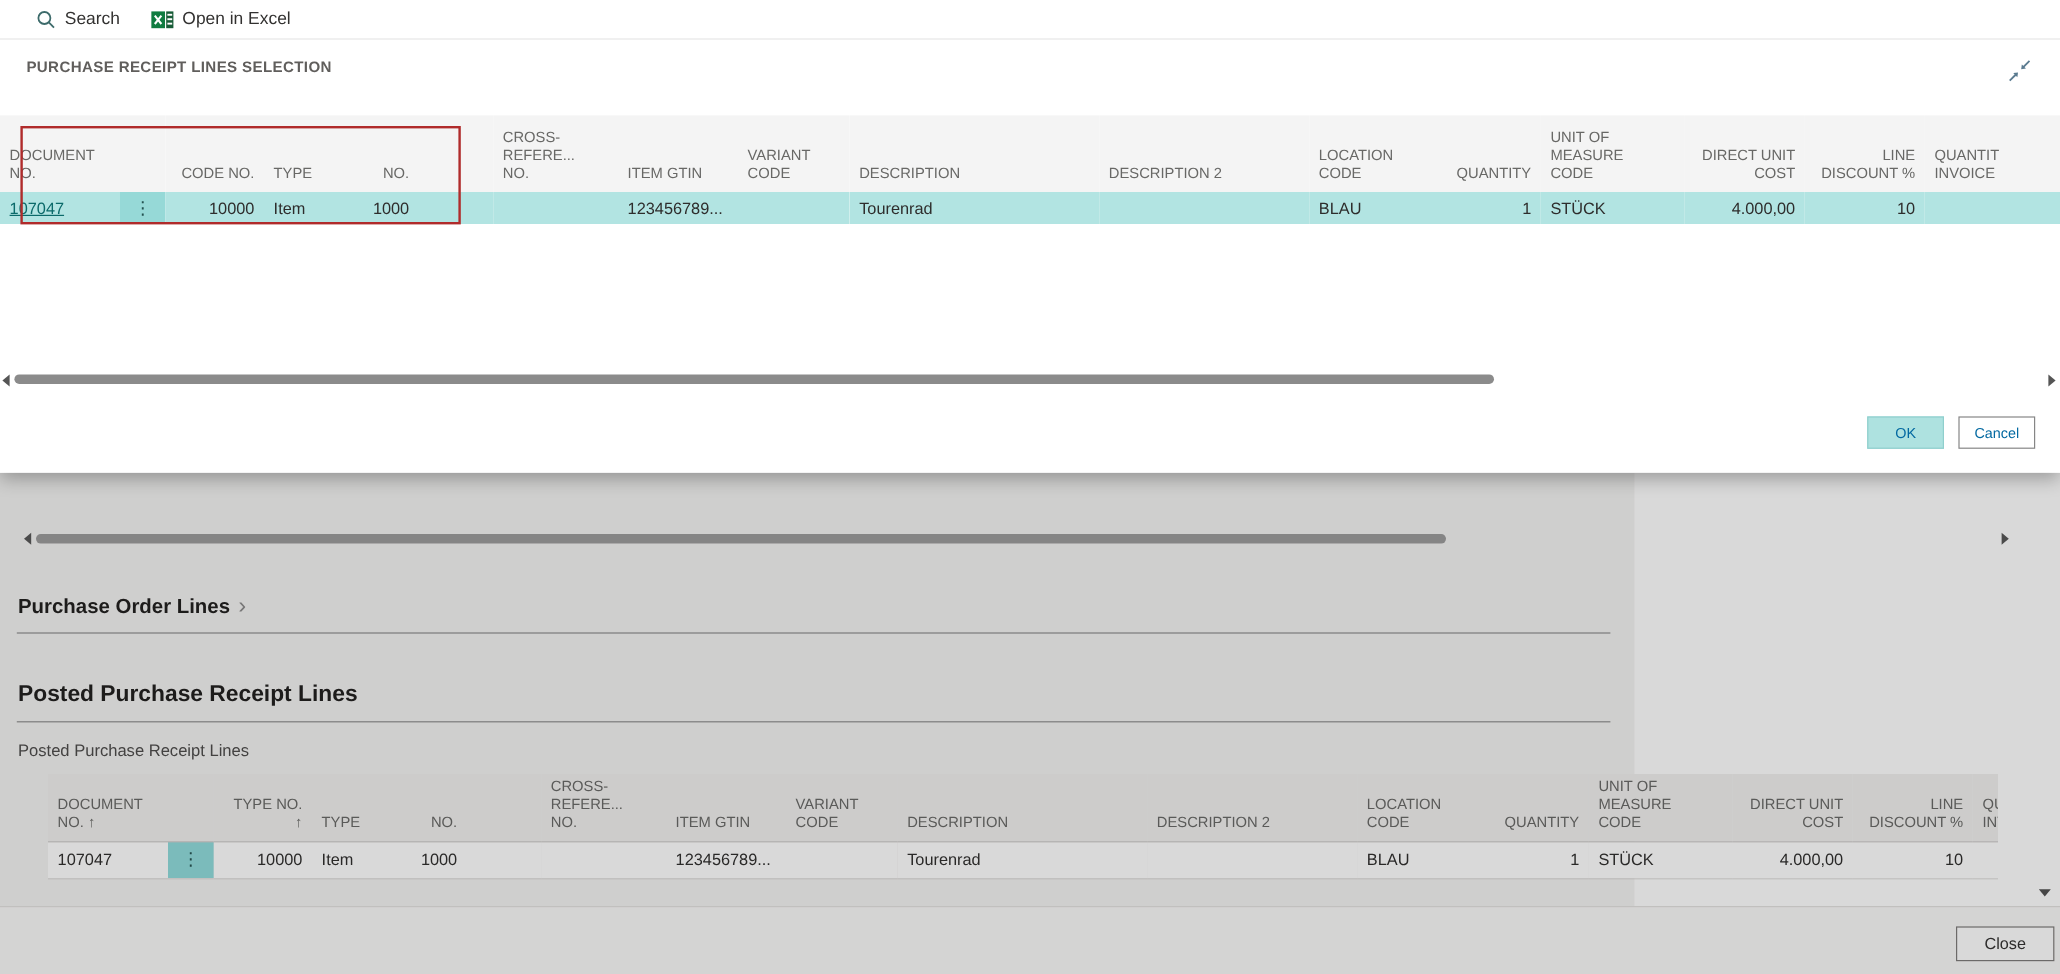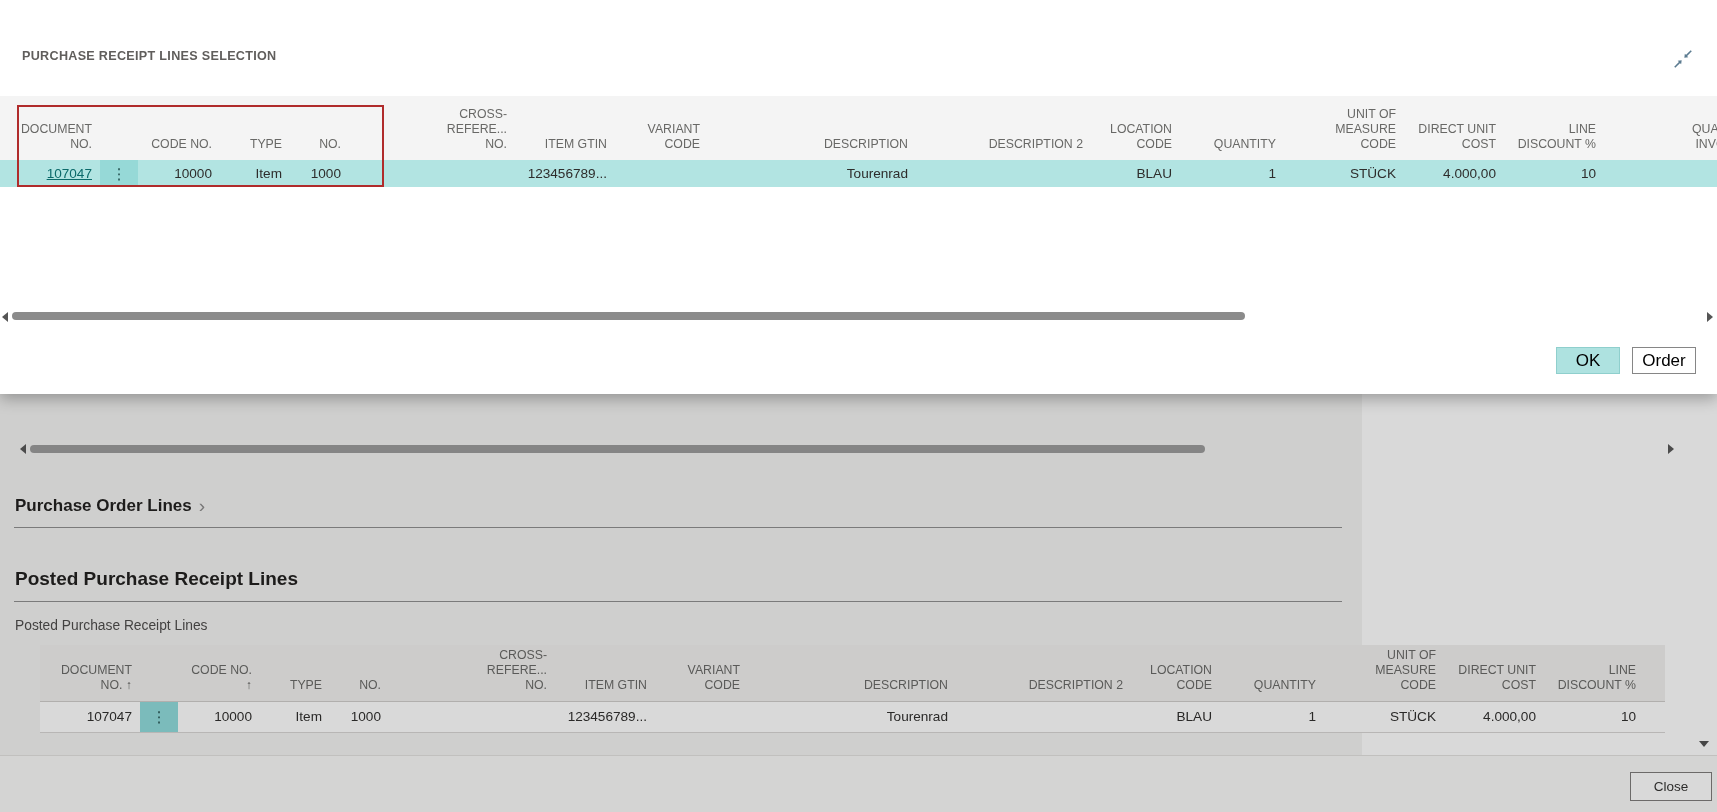--- a/index.html
+++ b/index.html
@@ -19,21 +19,21 @@
   .collapse-btn { position:absolute; left:1672px; top:48px; width:26px; height:26px; }
 
   
   .tbl-wrap1 { position:absolute; left:0; top:96px; width:1717px; overflow:hidden; }
   .tbl-wrap2 { position:absolute; left:40px; top:251px; width:1625px; overflow:hidden; }
   table.grid { border-collapse:collapse; table-layout:fixed; width:1741px; }
   table.grid th { vertical-align:bottom; padding:0 8px 8px 8px; font-weight:400;
                   font-size:12.3px; line-height:15px; color:#686866; white-space:pre-line; }
   table.grid td { padding:0 8px; font-size:13.6px; color:#2e2d2c; white-space:nowrap;
                   overflow:hidden; }
-  .al-l { text-align:right; } .al-r { text-align:right; }
+  .al-l { text-align:left; } .al-r { text-align:right; }
   .pad-right-lg { padding-right:70px !important; }
 
   
   .t1 thead th { background:#f4f4f4; }
   .t1 thead tr { height:64px; }
   .t1 tbody tr { height:27px; }
   .t1 tbody tr.selected td { background:#b2e4e2; }
   .t1 tbody tr.selected td.menu-cell { background:#96d9d7; }
   .t1 a { color:#0b6a6a; text-decoration:underline; }
 
@@ -57,21 +57,21 @@
   .hs-thumb { position:absolute; top:3px; height:8px; border-radius:4px; background:#8b8b8b; }
   .arr { position:absolute; width:0; height:0; }
   .arr-left  { border-top:5px solid transparent; border-bottom:5px solid transparent;
                border-right:6px solid #555; }
   .arr-right { border-top:5px solid transparent; border-bottom:5px solid transparent;
                border-left:6px solid #555; }
   .arr-down  { border-left:5px solid transparent; border-right:5px solid transparent;
                border-top:6px solid #4f4f4f; }
 
   
-  .btn { position:absolute; width:64px; height:27px; font-size:17px; color:#000000;
+  .btn { position:absolute; width:64px; height:27px; font-size:12px; color:#0369a1;
          display:flex; align-items:center; justify-content:center; cursor:pointer; }
   .btn-ok { left:1556px; top:347px; background:#aee2e0; border:1px solid #8fcfcd; }
   .btn-cancel { left:1632px; top:347px; background:#fff; border:1px solid #868686; }
 
   
   .underlay { position:absolute; left:0; top:394px; width:1362px; height:418px;
               background:#f4f3f2; z-index:1;padding-left:26px; }
   .pol-heading { position:absolute; left:15px; top:101px; font-size:17px; font-weight:700;
                  color:#1e1d1c; display:flex; align-items:center; gap:7px; }
   .pol-chevron { font-size:19px; font-weight:400; color:#8a8a8a; }
@@ -131,21 +131,21 @@
             <col style="width: 120px;">
             <col style="width: 100px;">
             <col style="width: 100px;">
             <col style="width: 150px;">
           </colgroup>
           <thead>
             <tr>
               <th class="al-l">DOCUMENT
 NO. ↑</th>
               <th class="al-l"></th>
-              <th class="al-r">CODE NO. ↑</th>
+              <th class="al-r">TYPE NO. ↑</th>
               <th class="al-l">TYPE</th>
               <th class="al-r pad-right-lg">NO.</th>
               <th class="al-l">CROSS-
 REFERE...
 NO.</th>
               <th class="al-l">ITEM GTIN</th>
               <th class="al-l">VARIANT
 CODE</th>
               <th class="al-l">DESCRIPTION</th>
               <th class="al-l">DESCRIPTION 2</th>
@@ -189,20 +189,40 @@
     <span class="arr arr-down" style="left:1699px; top:347px;"></span>
 
     <div class="footer"></div>
     <div class="btn-close">Close</div>
   </div>
 
   <div class="dim"></div>
 
   <div class="modal">
 
+    <div class="toolbar">
+      <div class="tb-item">
+        <svg width="17" height="17" viewBox="0 0 17 17">
+          <circle cx="7" cy="7" r="5" fill="none" stroke="#3d6b6b" stroke-width="1.5"></circle>
+          <line x1="10.7" y1="10.7" x2="15" y2="15" stroke="#3d6b6b" stroke-width="1.5"></line>
+        </svg>
+        <span>Search</span>
+      </div>
+      <div class="tb-item">
+        <svg width="19" height="17" viewBox="0 0 19 17">
+          <rect x="0" y="1.5" width="11.5" height="14" fill="#107c41"></rect>
+          <path d="M3 5 L8.5 12 M8.5 5 L3 12" stroke="#fff" stroke-width="1.7"></path>
+          <rect x="12.5" y="1.5" width="6" height="14" fill="#185c37"></rect>
+          <rect x="13.5" y="3.5" width="4" height="1.6" fill="#fff"></rect>
+          <rect x="13.5" y="7.2" width="4" height="1.6" fill="#fff"></rect>
+          <rect x="13.5" y="10.9" width="4" height="1.6" fill="#fff"></rect>
+        </svg>
+        <span>Open in Excel</span>
+      </div>
+    </div>
 
     <div class="dlg-caption">PURCHASE RECEIPT LINES SELECTION</div>
 
     <div class="collapse-btn">
       <svg width="22" height="22" viewBox="0 0 20 20">
         <path d="M17.5 2.5 L12.6 7.4" stroke="#5b7b90" stroke-width="1.4" fill="none"></path>
         <path d="M11.2 8.8 L11.7 5.2 L14.8 8.3 Z" fill="#5b7b90"></path>
         <path d="M2.5 17.5 L7.4 12.6" stroke="#5b7b90" stroke-width="1.4" fill="none"></path>
         <path d="M8.8 11.2 L8.3 14.8 L5.2 11.7 Z" fill="#5b7b90"></path>
       </svg>
@@ -283,16 +303,16 @@
 
     <div class="annotation-rect"></div>
 
     <div class="hscroll" style="left:0; top:309px; width:1717px;">
       <span class="arr arr-left" style="left:2px; top:3px;"></span>
       <div class="hs-thumb" style="left:12px; width:1233px;"></div>
       <span class="arr arr-right" style="left:1707px; top:3px;"></span>
     </div>
 
     <div class="btn btn-ok">OK</div>
-    <div class="btn btn-cancel">Order</div>
+    <div class="btn btn-cancel">Cancel</div>
   </div>
 
 </div>
 
 </body></html>

